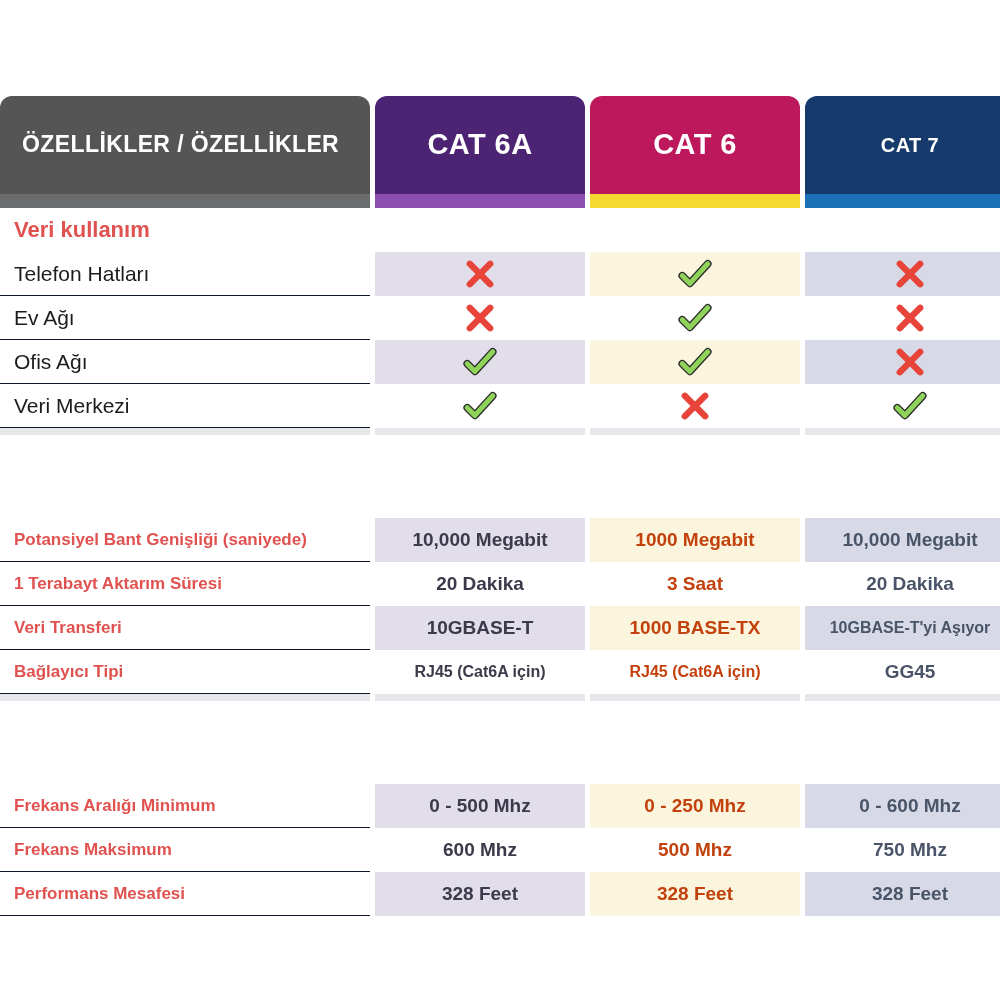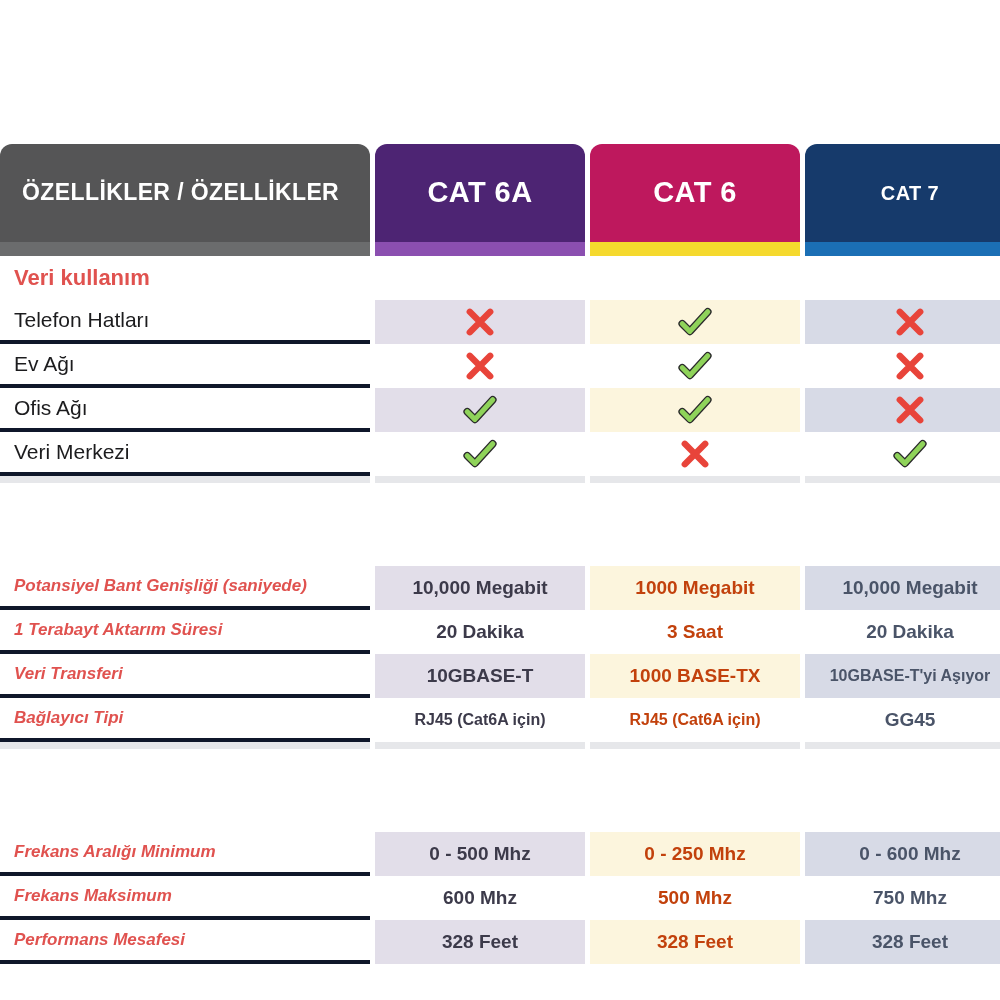--- a/index.html
+++ b/index.html
@@ -12,21 +12,20 @@
     background: #ffffff;
     font-family: "Liberation Sans", sans-serif;
     overflow: hidden;
   }
 
   .page {
     position: relative;
     width: 1000px;
     height: 864px;
     background: #ffffff;
-    margin-top: 48px;
   }
 
   .table {
     position: absolute;
     left: 0;
     top: 0;
     width: 1000px;
   }
 
   
@@ -111,32 +110,31 @@
     display: flex;
     align-items: center;
     justify-content: center;
     box-sizing: border-box;
     height: 44px;
     position: relative;
   }
   .cell.label-cell {
     justify-content: flex-start;
     padding-left: 14px;
-    border-bottom: 4px solid #0f172a;
+    border-bottom: 1px solid #0f172a;
   }
 
   .lbl-plain {
     font-size: 21px;
     color: #1c1c1e;
   }
   .lbl-red {
     font-size: 17px;
     color: #e0524f;
     font-weight: bold;
-    font-style: italic;
   }
 
   .val {
     font-size: 19px;
     font-weight: bold;
     text-align: center;
     line-height: 1.15;
     padding: 0 6px;
   }
   .val.small { font-size: 16px; }

